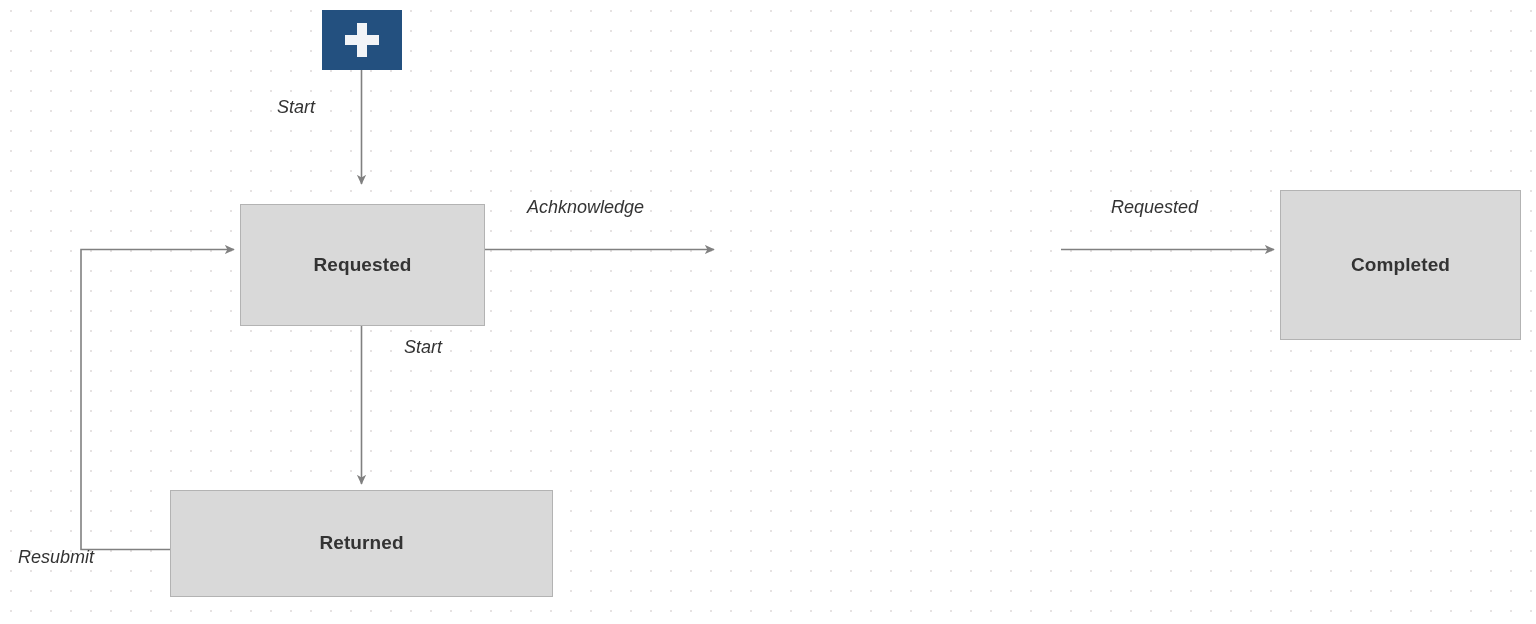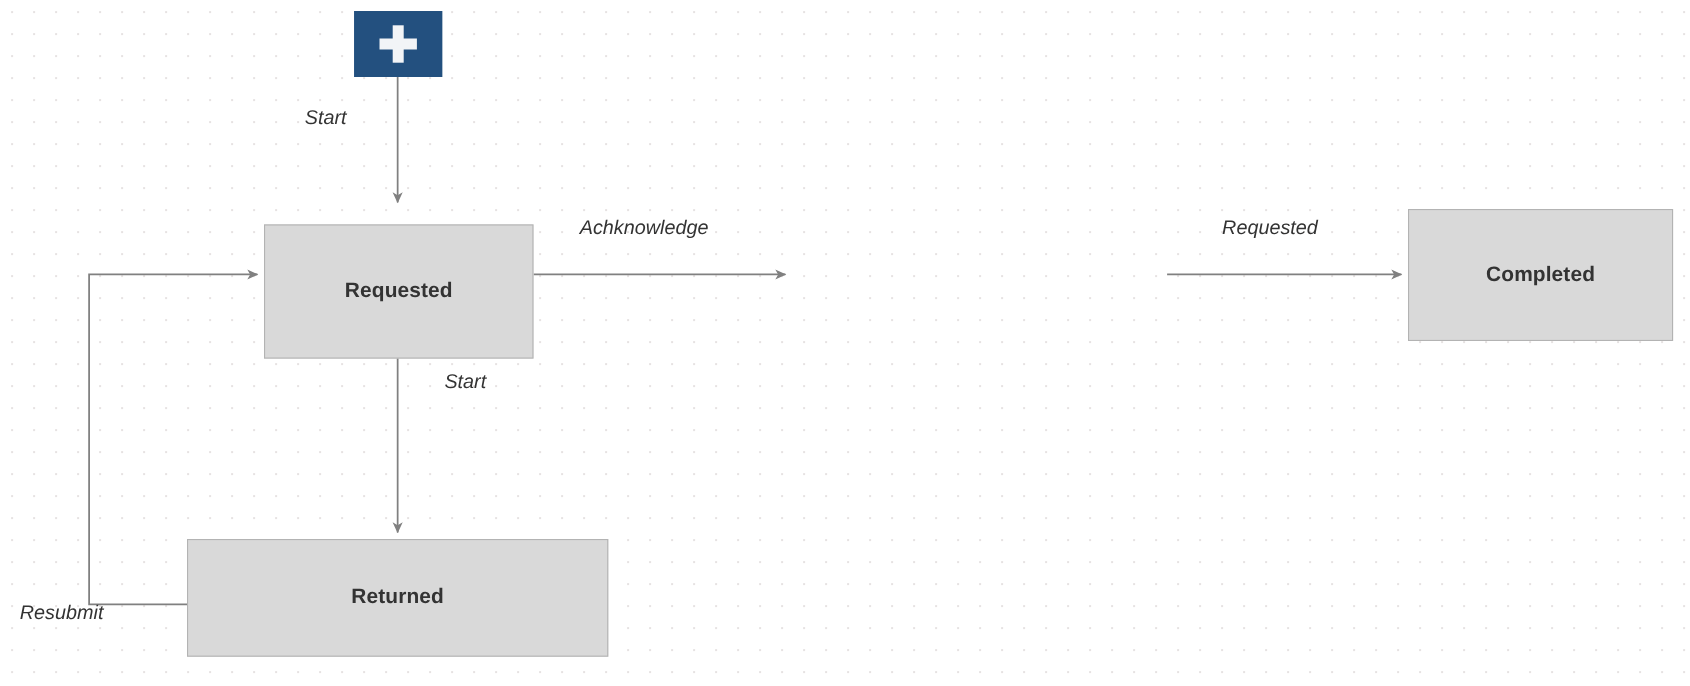--- a/index.html
+++ b/index.html
@@ -122,21 +122,21 @@
 
   <div class="add-button" style="left:322px; top:10px; width:80px; height:60px;">
     <span class="plus-glyph"></span>
   </div>
 
   <div class="node" style="left:240px; top:204px; width:245px; height:122px;">
     <span class="node-label">Requested</span>
   </div>
 
 
-  <div class="node" style="left:1280px; top:190px; width:241px; height:120px;">
+  <div class="node" style="left:1280px; top:190px; width:241px; height:150px;">
     <span class="node-label">Completed</span>
   </div>
 
   <div class="node" style="left:170px; top:490px; width:383px; height:107px;">
     <span class="node-label">Returned</span>
   </div>
 
   <div class="edge-label" style="left:277px; top:98px;">Start</div>
 
   <div class="edge-label" style="left:527px; top:198px;">Achknowledge</div>

